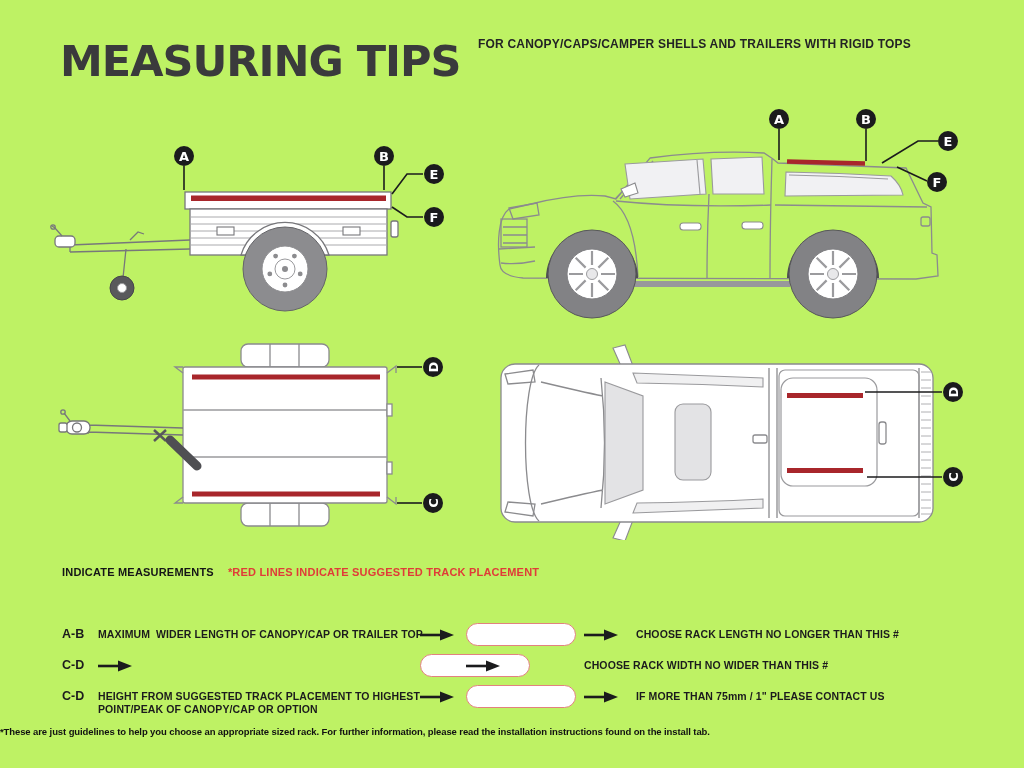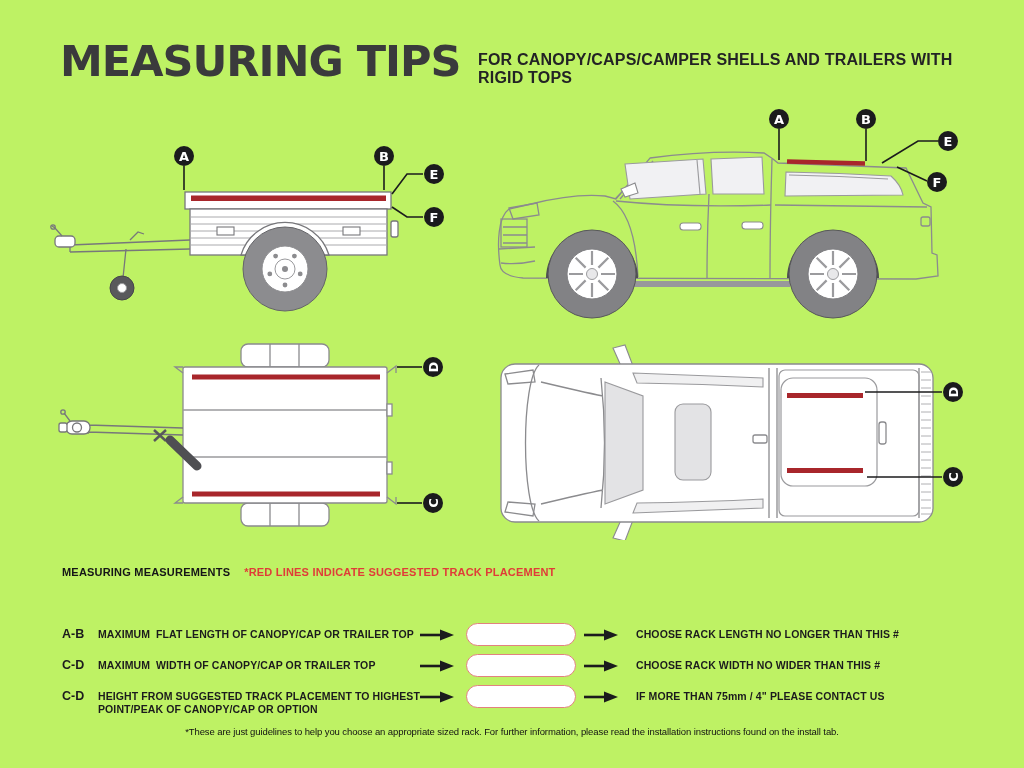--- a/index.html
+++ b/index.html
@@ -1,32 +1,32 @@
 <!DOCTYPE html>
 <html><head>
 <meta charset="utf-8">
 <style>
   html,body{margin:0;padding:0;background:#ffffff;}
   #canvas{position:relative;width:1024px;height:768px;background:#bef264;overflow:hidden;
           font-family:"Liberation Sans",sans-serif;color:#1b1b1d;}
   .abs{position:absolute;}
   .title{left:60px;top:36px;font-family:"DejaVu Sans",sans-serif;font-size:43px;font-weight:900;
          letter-spacing:-1px;color:#3a3a3c;}
-  .subtitle{left:478px;top:51px;width:520px;font-size:16px;font-weight:700;color:#232325;letter-spacing:.2px;}
+  .subtitle{left:478px;top:37px;width:520px;font-size:12px;font-weight:700;color:#232325;letter-spacing:.2px;}
   .legend{left:62px;top:566px;display:flex;gap:14px;font-size:11px;font-weight:700;letter-spacing:.2px;}
   .legend .req{color:#151517;}
   .legend .rednote{color:#e03c38;}
   .rows{left:62px;top:622px;width:940px;}
   .m-row{display:grid;grid-template-columns:36px 322px 46px 118px 52px 1fr;align-items:start;margin-bottom:7px;}
   .m-key{font-size:12.5px;font-weight:700;padding-top:5px;white-space:pre;}
   .m-desc div,.m-result div{font-size:10.5px;font-weight:700;line-height:13px;white-space:pre;letter-spacing:.1px;}
   .m-desc,.m-result{padding-top:6px;}
   .pill{width:108px;height:21px;margin-top:1px;border:1.5px solid #e2827f;border-radius:12px;background:#fff;}
   .arrow{margin-top:7px;}
-  .footnote{left:0;top:726px;width:1024px;text-align:center;font-size:9.5px;font-weight:400;
+  .footnote{left:0;top:726px;width:1024px;text-align:left;font-size:9.5px;font-weight:700;
             letter-spacing:-0.1px;color:#111;}
   svg{display:block;}
   .mk{font-family:"DejaVu Sans",sans-serif;font-size:13px;font-weight:700;fill:#ffffff;
       text-anchor:middle;dominant-baseline:central;}
 </style>
 </head>
 <body>
 
 <div id="canvas">
 
@@ -241,53 +241,49 @@
       <line x1="390" y1="52" x2="467" y2="52"></line>
       <line x1="392" y1="137" x2="467" y2="137"></line>
     </g>
     <circle cx="478" cy="52" r="10" fill="#1b1b1d"></circle>
     <circle cx="478" cy="137" r="10" fill="#1b1b1d"></circle>
     <text class="mk" x="478" y="52" transform="rotate(-90 478 52)">D</text>
     <text class="mk" x="478" y="137" transform="rotate(-90 478 137)">C</text>
   </svg>
 
   <div class="abs legend">
-    <span class="req">MEASURING MEASUREMENTS</span>
+    <span class="req">INDICATE MEASUREMENTS</span>
     <span class="rednote">*RED LINES INDICATE SUGGESTED TRACK PLACEMENT</span>
   </div>
 
   <div class="abs rows">
 
     <div class="m-row">
       <div class="m-key">A-B</div>
       <div class="m-desc">
-        <div>MAXIMUM  FLAT LENGTH OF CANOPY/CAP OR TRAILER TOP</div>
+        <div>MAXIMUM  WIDER LENGTH OF CANOPY/CAP OR TRAILER TOP</div>
         <div></div>
       </div>
       <svg class="arrow" width="34" height="12" viewBox="0 0 34 12">
         <line x1="0" y1="6" x2="22" y2="6" stroke="#1b1b1d" stroke-width="2.6"></line>
         <polygon points="20,0.5 34,6 20,11.5" fill="#1b1b1d"></polygon>
       </svg>
       <div class="pill"></div>
       <svg class="arrow" width="34" height="12" viewBox="0 0 34 12">
         <line x1="0" y1="6" x2="22" y2="6" stroke="#1b1b1d" stroke-width="2.6"></line>
         <polygon points="20,0.5 34,6 20,11.5" fill="#1b1b1d"></polygon>
       </svg>
       <div class="m-result">
         <div>CHOOSE RACK LENGTH NO LONGER THAN THIS #</div>
         <div></div>
       </div>
     </div>
 
     <div class="m-row">
       <div class="m-key">C-D</div>
-      <div class="m-desc">
-        <div>MAXIMUM  WIDTH OF CANOPY/CAP OR TRAILER TOP</div>
-        <div></div>
-      </div>
       <svg class="arrow" width="34" height="12" viewBox="0 0 34 12">
         <line x1="0" y1="6" x2="22" y2="6" stroke="#1b1b1d" stroke-width="2.6"></line>
         <polygon points="20,0.5 34,6 20,11.5" fill="#1b1b1d"></polygon>
       </svg>
       <div class="pill"></div>
       <svg class="arrow" width="34" height="12" viewBox="0 0 34 12">
         <line x1="0" y1="6" x2="22" y2="6" stroke="#1b1b1d" stroke-width="2.6"></line>
         <polygon points="20,0.5 34,6 20,11.5" fill="#1b1b1d"></polygon>
       </svg>
       <div class="m-result">
@@ -305,21 +301,21 @@
       <svg class="arrow" width="34" height="12" viewBox="0 0 34 12">
         <line x1="0" y1="6" x2="22" y2="6" stroke="#1b1b1d" stroke-width="2.6"></line>
         <polygon points="20,0.5 34,6 20,11.5" fill="#1b1b1d"></polygon>
       </svg>
       <div class="pill"></div>
       <svg class="arrow" width="34" height="12" viewBox="0 0 34 12">
         <line x1="0" y1="6" x2="22" y2="6" stroke="#1b1b1d" stroke-width="2.6"></line>
         <polygon points="20,0.5 34,6 20,11.5" fill="#1b1b1d"></polygon>
       </svg>
       <div class="m-result">
-        <div>IF MORE THAN 75mm / 4" PLEASE CONTACT US</div>
+        <div>IF MORE THAN 75mm / 1" PLEASE CONTACT US</div>
       </div>
     </div>
 
   </div>
 
   <div class="abs footnote">*These are just guidelines to help you choose an appropriate sized rack. For further information, please read the installation instructions found on the install tab.</div>
 
 </div>
 
 </body></html>

